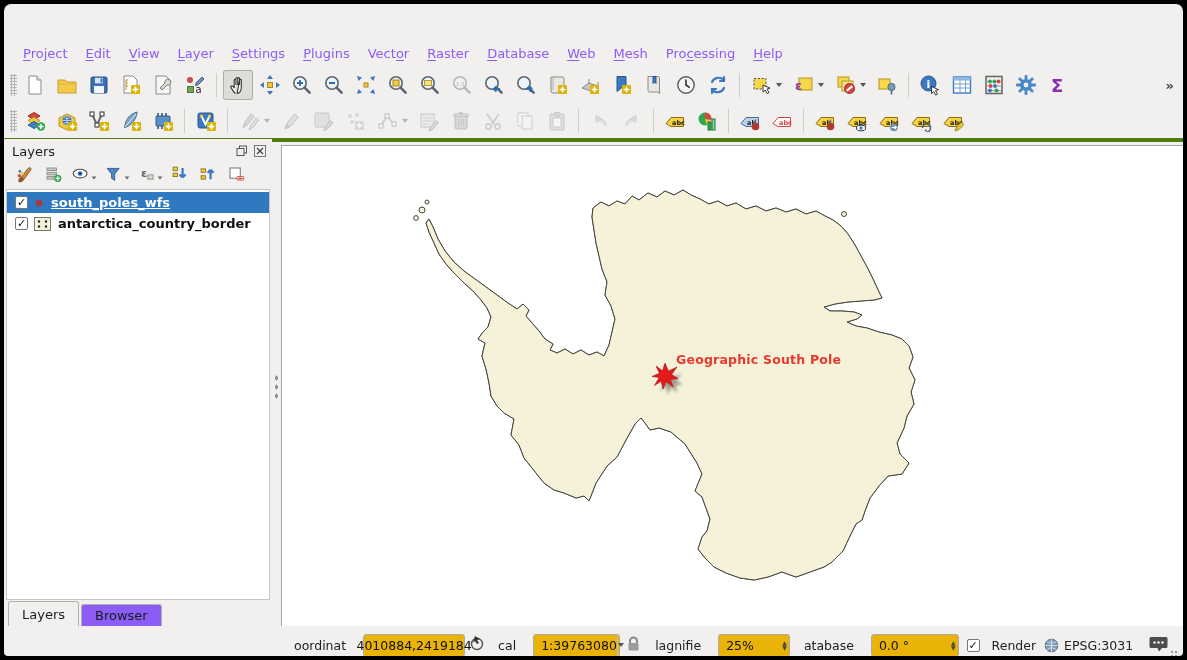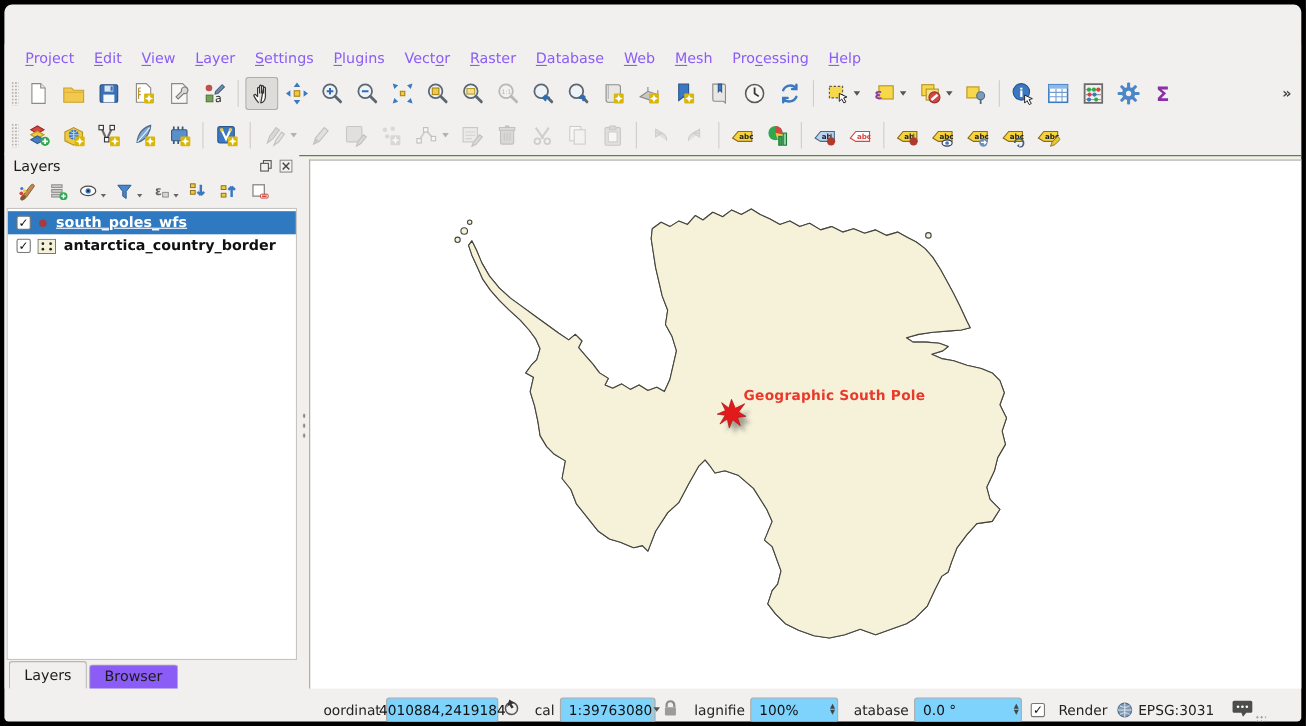--- a/index.html
+++ b/index.html
@@ -13,21 +13,21 @@
   .wmin{width:12px;height:2px;background:#e6e6e6;}
   .wmax{width:11px;height:11px;border:1.5px solid #e6e6e6;}
   .wclose{width:25px;height:25px;border-radius:50%;background:#e9541f;color:#fff;display:flex;align-items:center;justify-content:center;font-size:14px;font-weight:bold;line-height:1;}
   
   .menubar{position:absolute;left:0;right:0;top:36px;height:26px;background:#f1f0ee;display:flex;align-items:center;padding-left:10px;}
   .menu-item{padding:3px 9px;font-size:13px;color:#8b5cf6;}
   .menu-item u{text-decoration:underline;text-underline-offset:2px;}
   
   .tbrow{position:absolute;left:0;right:0;display:flex;align-items:center;background:#f1f0ee;}
   #tb1{top:62px;height:38px;}
-  #tb2{top:100px;height:38px;border-bottom:1px solid #4d7c0f;}
+  #tb2{top:100px;height:38px;border-bottom:4px solid #4d7c0f;}
   .grip{width:7px;height:22px;margin:0 2px 0 6px;background-image:radial-gradient(#b5b3b0 1px,transparent 1.1px);background-size:3px 3px;}
   .tbgroup{display:flex;align-items:center;}
   .tbsep{width:1px;height:24px;background:#cfcdca;margin:0 5px;}
   .tbtn{position:relative;width:30px;height:30px;display:flex;align-items:center;justify-content:center;border-radius:3px;margin:0 1px;}
   .tbtn.active{background:#dddcd9;box-shadow:inset 0 0 0 1px #aeaca9;}
   .tbtn.disabled{filter:grayscale(1) opacity(.4);}
   .tbtn.dd{width:40px;}
   .caret{width:0;height:0;border-left:3.5px solid transparent;border-right:3.5px solid transparent;border-top:4px solid #555;margin-left:3px;}
   .overflow{margin-left:auto;margin-right:10px;color:#444;font-size:13px;font-weight:bold;letter-spacing:-1px;}
   
@@ -45,21 +45,21 @@
   .lrow.sel .cb{color:#111;}
   .lsym{margin-right:7px;display:flex;align-items:center;}
   .tabs{position:absolute;left:4px;bottom:0;display:flex;align-items:flex-end;height:25px;}
   .tab{font-size:13px;color:#1b1b1b;padding:3px 13px 4px;border:1px solid #b3b1ae;border-bottom:none;background:#8b5cf6;border-radius:3px 3px 0 0;margin-right:2px;height:22px;}
   .tab.active{background:#f1f0ee;height:25px;padding-top:5px;}
   
   .locate{position:absolute;left:8px;top:629px;width:270px;height:25px;background:#fff;border:1px solid #b5b3b0;border-radius:4px;display:flex;align-items:center;padding:0 8px;color:#8d8b88;font-size:13px;gap:6px;}
   
   .statusbar{position:absolute;left:282px;right:4px;top:626px;height:30px;display:flex;align-items:center;font-size:12.5px;color:#222;overflow:hidden;}
   .sb-label{margin:0 5px 0 8px;white-space:nowrap;}
-  .sb-box{background:#7dd3fc;border:1px solid #adaba8;border-radius:3px;height:23px;display:flex;align-items:center;justify-content:center;font-size:12.5px;color:#111;}
+  .sb-box{background:#eab308;border:1px solid #adaba8;border-radius:3px;height:23px;display:flex;align-items:center;justify-content:center;font-size:12.5px;color:#111;margin-left:12px;}
   .spin{position:relative;justify-content:flex-start;padding-left:7px;}
   .spinner{position:absolute;right:2px;top:1px;bottom:1px;display:flex;flex-direction:column;justify-content:center;color:#444;}
   .spinner span{font-size:6px;line-height:5px;}
   .combo-caret{width:19px;align-self:stretch;border-left:1px solid #c3c1be;display:flex;align-items:center;justify-content:center;margin-left:auto;}
   .render{display:flex;align-items:center;gap:6px;margin:0 8px;}
   .crs{display:flex;align-items:center;gap:5px;margin-right:10px;}
   .sb-grip{margin-left:2px;width:10px;height:10px;align-self:flex-end;background-image:radial-gradient(#9c9a97 1px,transparent 1.1px);background-size:4px 4px;}
   
   .canvas{position:absolute;left:277px;top:141px;width:906px;height:481px;background:#fff;border-left:1px solid #a8a6a3;border-top:1px solid #a8a6a3;}
   .splitter{position:absolute;left:270px;top:370px;width:5px;height:26px;background-image:radial-gradient(#8f8d8a 1.2px,transparent 1.3px);background-size:5px 9px;background-position:center;}
@@ -847,21 +847,21 @@
           </span>
       </div>
       <span style="margin:0 6px;">
         <svg width="15" height="16" viewBox="0 0 15 16">
             <path d="M4 7V5a3.5 3.5 0 0 1 7 0v2" fill="none" stroke="#8a8a88" stroke-width="2"></path>
             <rect x="2.5" y="7" width="10" height="7.5" rx="1.2" fill="#9b9b99"></rect>
           </svg>
       </span>
       <span class="sb-label">lagnifie</span>
       <div class="sb-box spin" style="width:80px;">
-        <span>100%</span>
+        <span>25%</span>
         <span class="spinner">
             <span>▲</span>
             <span>▼</span>
           </span>
       </div>
       <span class="sb-label" style="margin-left:14px;">atabase</span>
       <div class="sb-box spin" style="width:98px;">
         <span>0.0 °</span>
         <span class="spinner">
             <span>▲</span>

